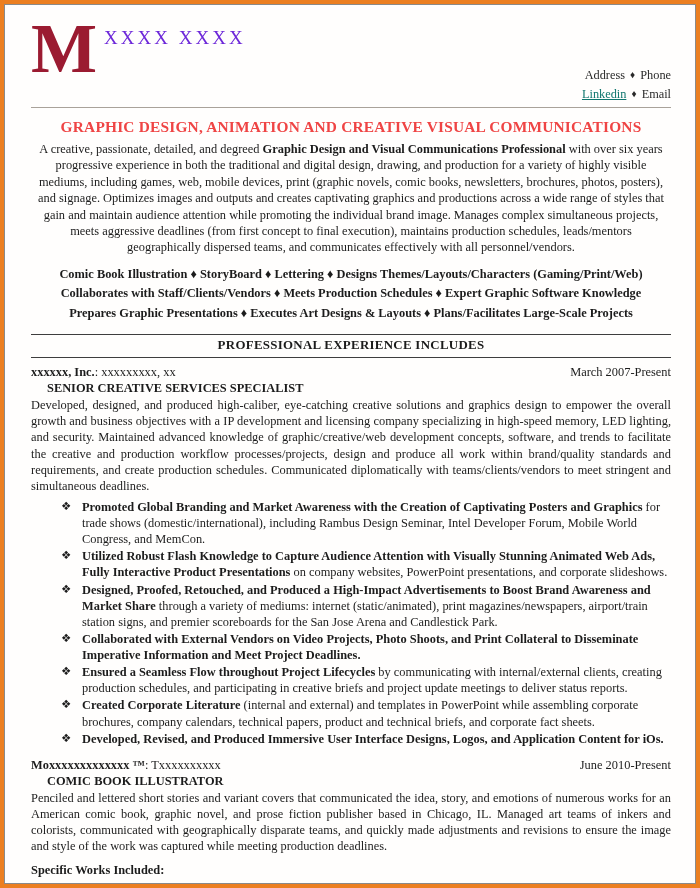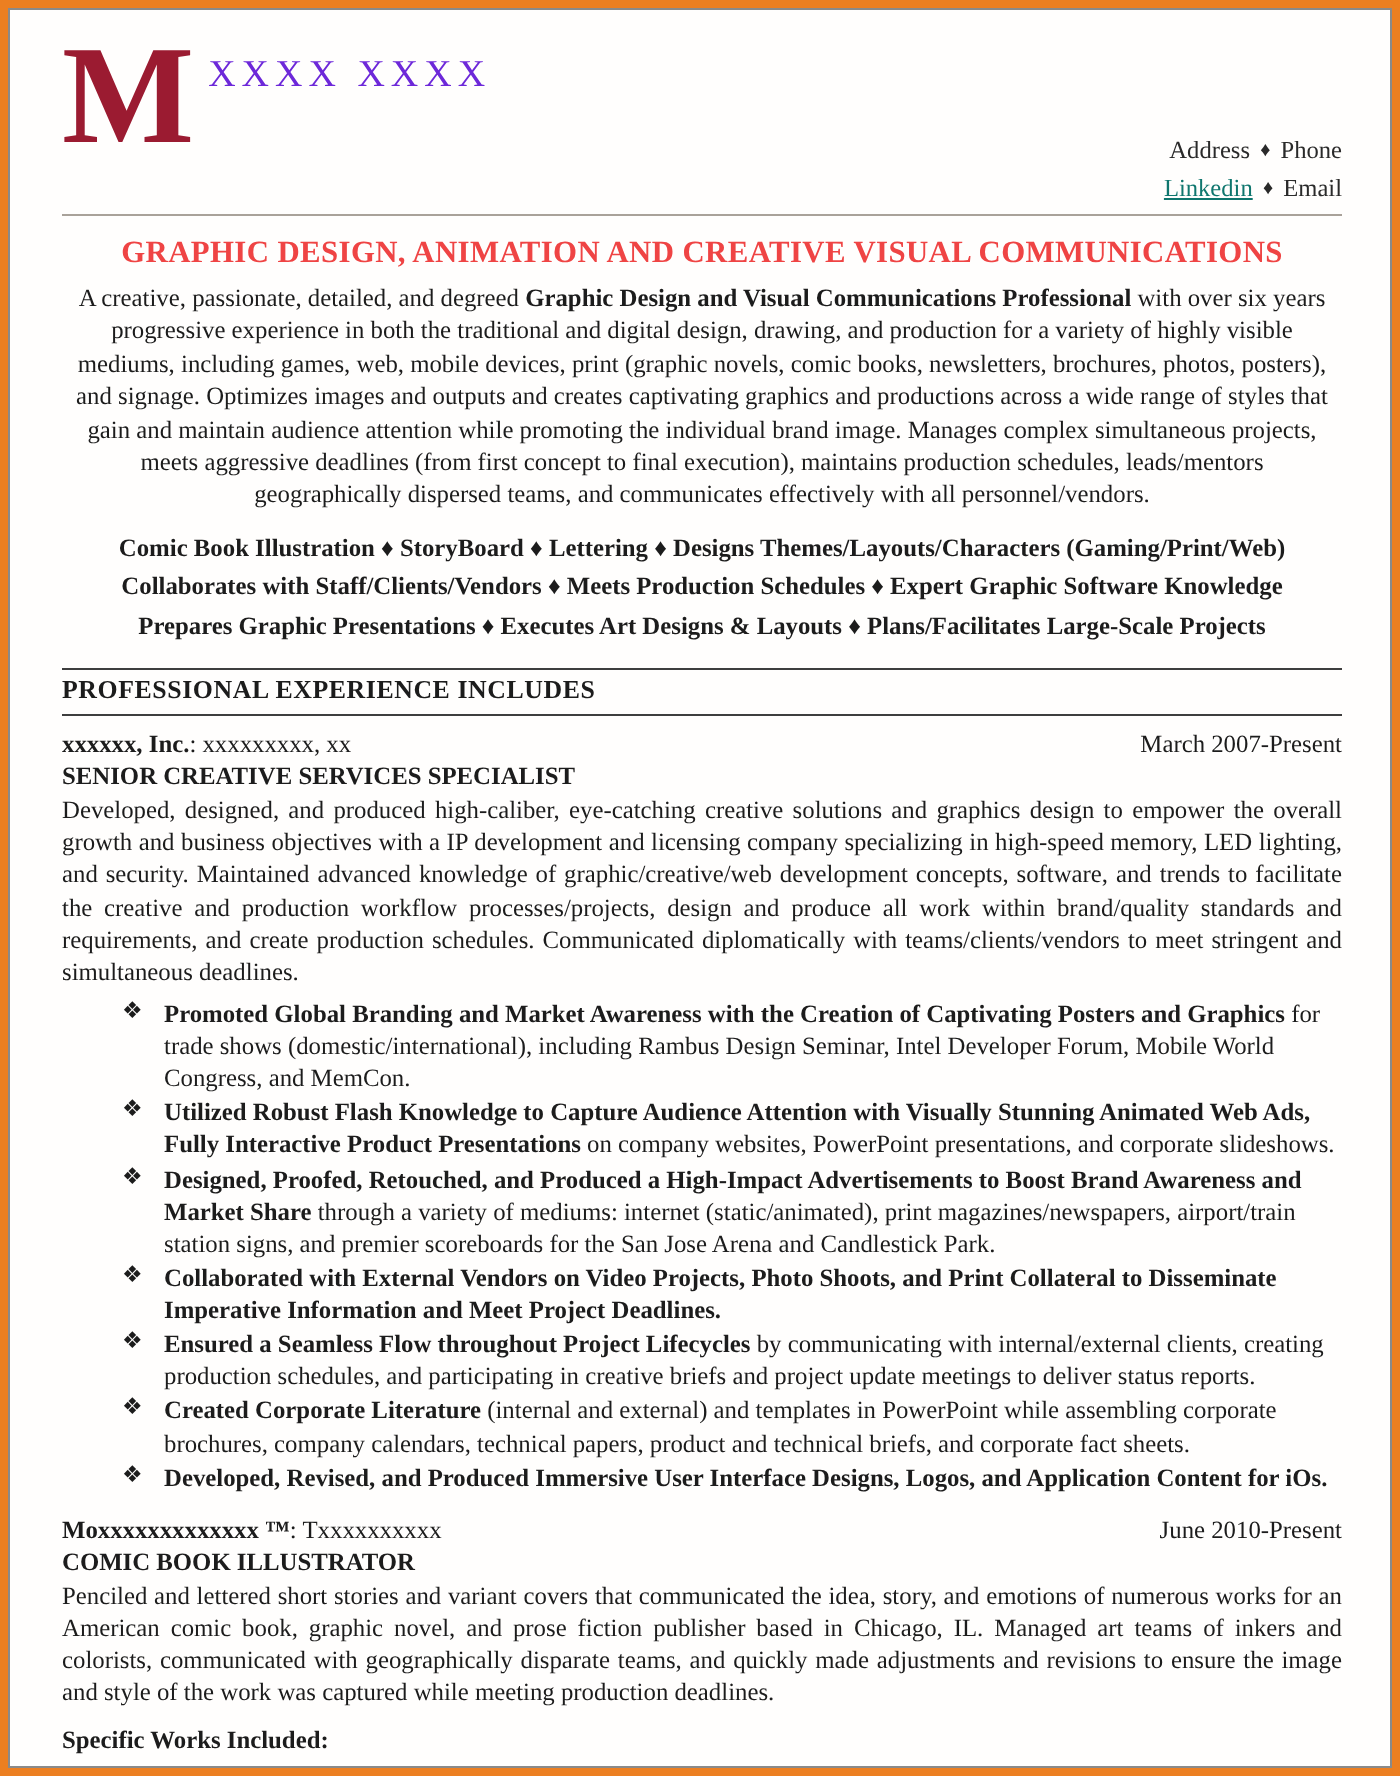--- a/index.html
+++ b/index.html
@@ -41,28 +41,28 @@
     margin:9px 0 4px;letter-spacing:0.2px;color:#ef4444;
   }
   .summary{text-align:center;margin:0 1px 9px;line-height:1.32;}
   .skills{
     text-align:center;font-weight:bold;line-height:1.6;
     margin:0 6px 10px;
   }
   
   .section-header{
     border-top:1.5px solid #3e3e3e;border-bottom:1.5px solid #3e3e3e;
-    font-weight:bold;font-size:12.9px;
+    text-align:center;font-weight:bold;font-size:12.9px;
     padding:2px 0 3px;margin:2px 0 6px;letter-spacing:0.3px;
   }
   
   .job-head{display:flex;justify-content:space-between;align-items:baseline;}
   .company b{font-weight:bold;}
   .date{white-space:nowrap;}
-  .role{font-weight:bold;margin:0 0 1px;}
+  .role{font-weight:bold;margin:0 16px 1px;}
   .job-para{text-align:justify;margin:0 0 5px;}
   ul.bullets{list-style:none;margin:0 0 6px;padding:0 0 0 30px;}
   ul.bullets li{position:relative;padding-left:21px;margin-bottom:1px;}
   ul.bullets li .marker{position:absolute;left:0;top:0;font-size:11.5px;}
   .works-heading{font-weight:bold;margin:7px 0 5px;}
   .job2{margin-top:10px;}
   .ital{font-style:italic;font-weight:bold;}
   .boldrun{font-weight:bold;}
 </style>
 </head>

